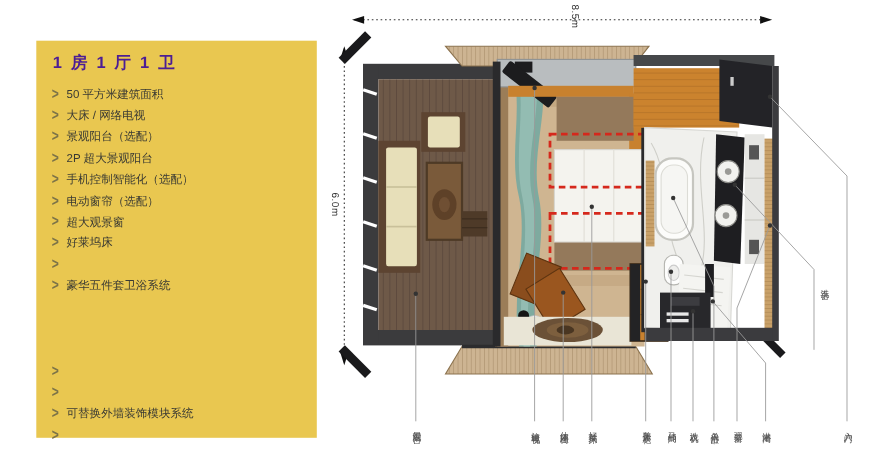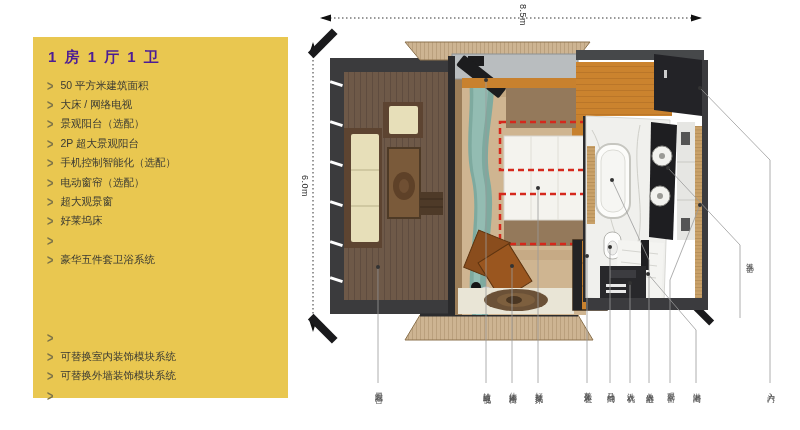--- a/index.html
+++ b/index.html
@@ -72,21 +72,20 @@
           <span class="feat-text">豪华五件套卫浴系统</span>
         </div>
     </div>
 
     <div class="feat-list second">
       <div class="feat">
           <span class="chev">&gt;</span>
         </div>
       <div class="feat">
           <span class="chev">&gt;</span>
-          <span class="feat-text">可替换室内装饰模块系统</span>
         </div>
       <div class="feat">
           <span class="chev">&gt;</span>
           <span class="feat-text">可替换外墙装饰模块系统</span>
         </div>
       <div class="feat">
           <span class="chev">&gt;</span>
         </div>
     </div>
   </div>

